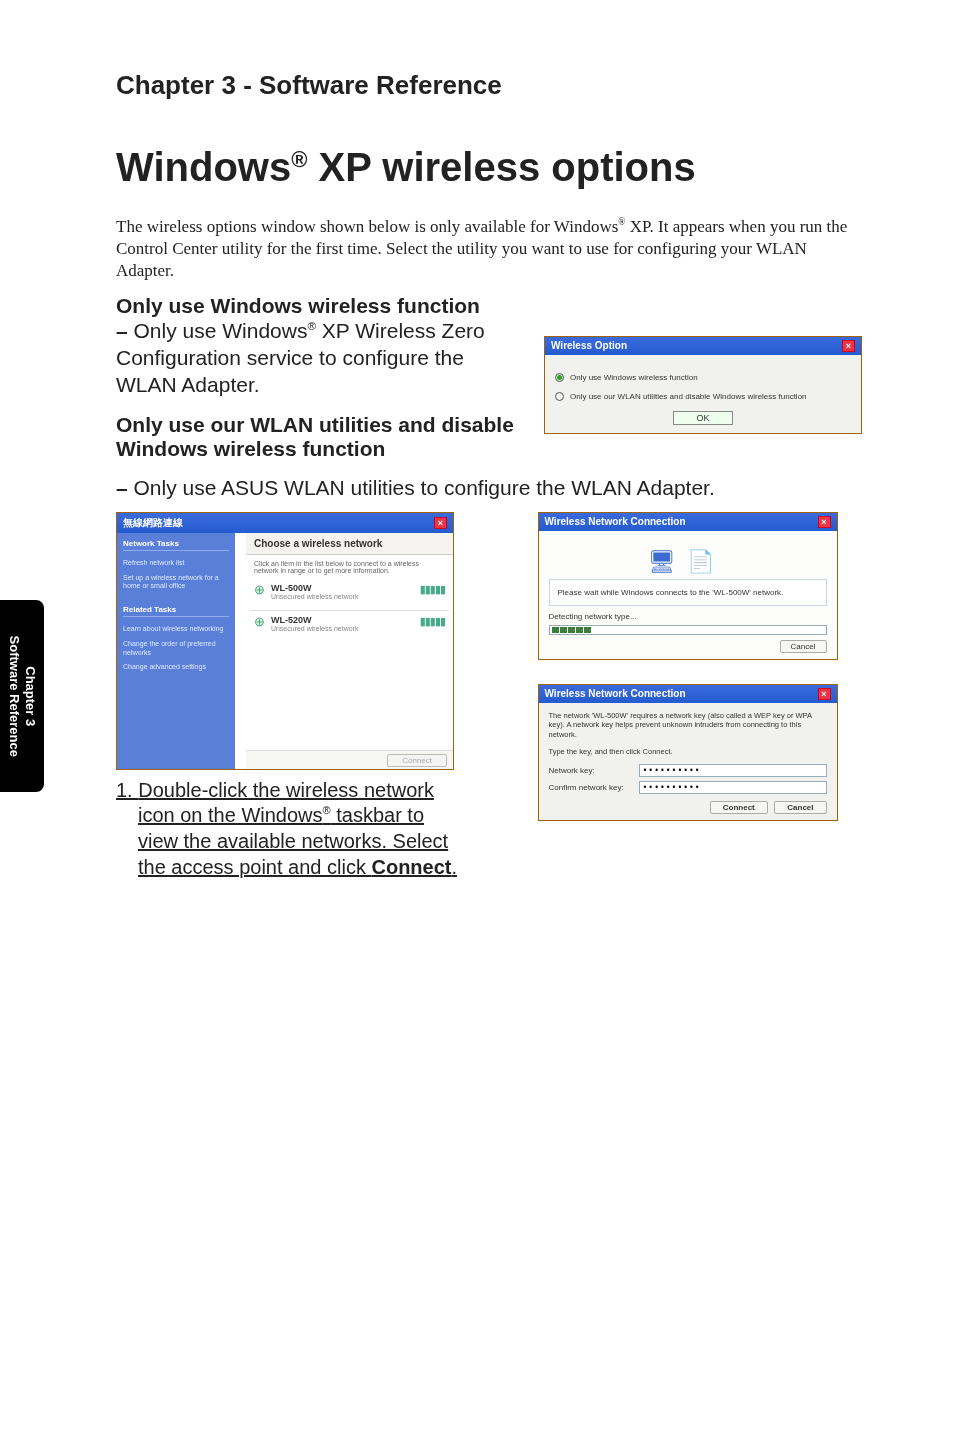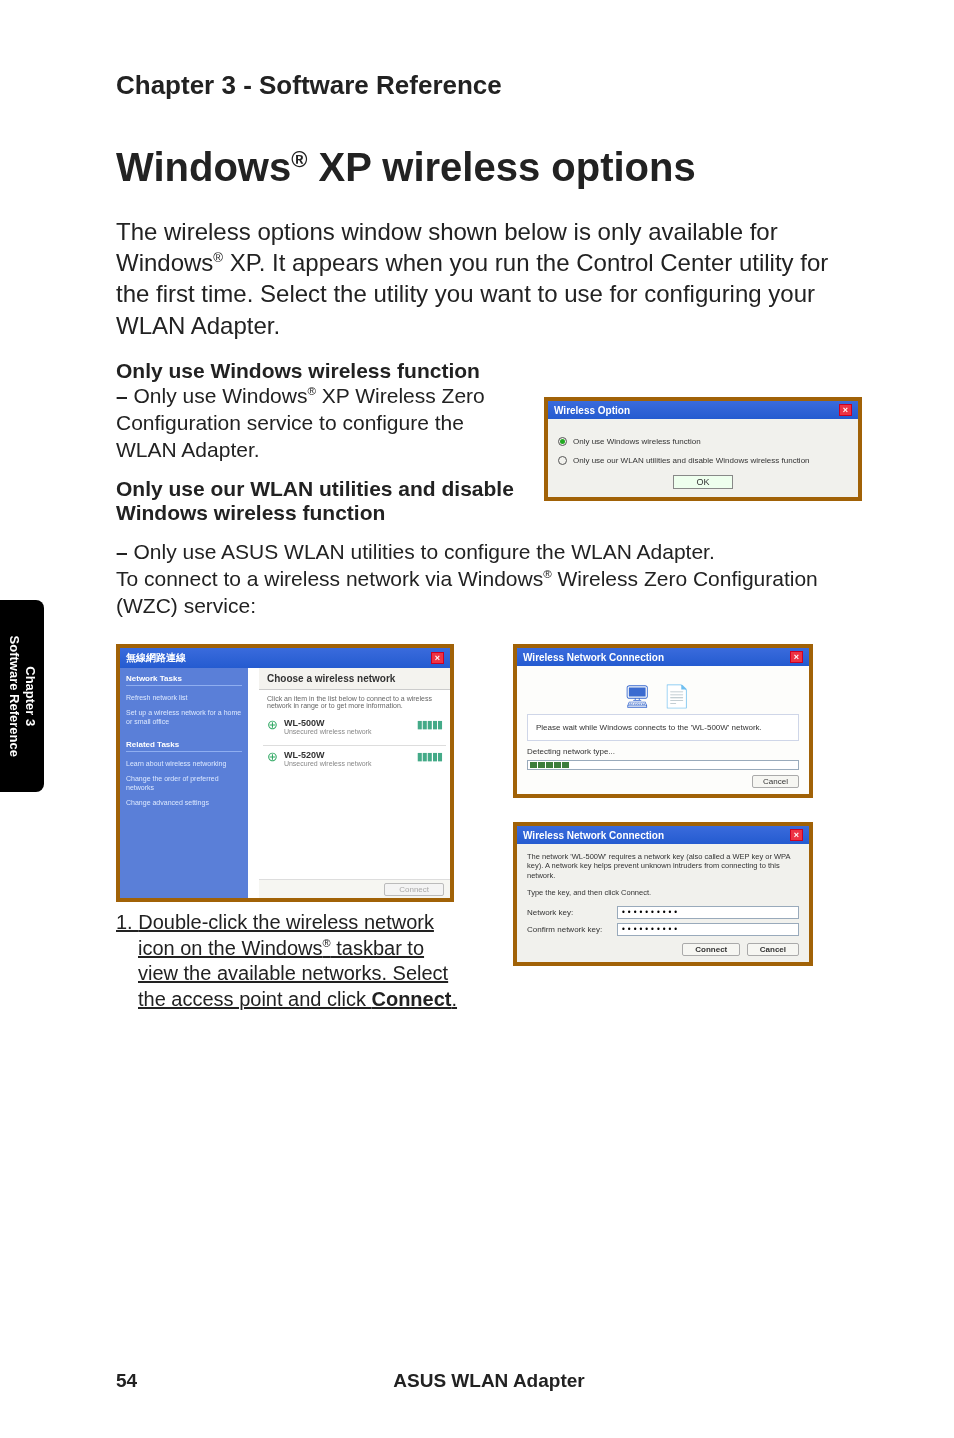--- a/index.html
+++ b/index.html
@@ -1,21 +1,21 @@
 <!DOCTYPE html>
 <html><head>
 <meta charset="utf-8">
 <style>
   * { box-sizing: border-box; margin: 0; padding: 0; }
   html, body { width: 954px; height: 1438px; background: #fff; font-family: Arial, Helvetica, sans-serif; color: #222; }
   .page { position: relative; width: 954px; height: 1438px; padding: 70px 92px 50px 116px; }
   .chapter-header { font-size: 26px; font-weight: bold; margin-bottom: 44px; }
   .main-title { font-size: 40px; font-weight: bold; margin-bottom: 26px; }
   .sup { font-size: 0.55em; vertical-align: super; }
-  .intro { font-size: 24px; line-height: 1.3; margin-bottom: 18px; }
+  .intro { font-size: 17px; line-height: 1.3; margin-bottom: 12px; font-family: Liberation Serif, serif; }
   .row { display: flex; gap: 18px; align-items: center; }
   .col-left { flex: 1; }
   .option-title { font-size: 21px; font-weight: bold; }
   .option-body { font-size: 21px; line-height: 1.28; }
   .option-block { margin-bottom: 14px; }
   .section-sub { font-size: 21px; font-weight: bold; margin-top: 34px; margin-bottom: 14px; }
   .body-text { font-size: 21px; line-height: 1.28; margin-bottom: 24px; }
   .two-col { display: flex; gap: 48px; margin-top: 10px; }
   .two-col > div { flex: 1; }
   .step { font-size: 20px; line-height: 1.28; margin-top: 8px; padding-left: 22px; text-indent: -22px; text-decoration: underline; }
@@ -24,38 +24,38 @@
   
   .side-tab { position: absolute; left: 0; top: 600px; width: 44px; height: 192px; background: #000; color: #fff; display: flex; align-items: center; justify-content: center; border-top-right-radius: 8px; border-bottom-right-radius: 8px; }
   .side-tab-inner { transform: rotate(90deg); white-space: nowrap; text-align: center; font-size: 13px; font-weight: bold; line-height: 1.25; }
 
   
   .footer { position: absolute; bottom: 46px; left: 116px; right: 92px; display: flex; align-items: center; }
   .footer .pg { width: 56px; font-size: 19px; font-weight: bold; }
   .footer .prod { flex: 1; text-align: center; font-size: 19px; font-weight: bold; }
 
   
-  .win { border: 4px solid #a16207; background: #f4f6fb; font-size: 9px; color: #333; }
+  .win { border: 1px solid #a16207; background: #f4f6fb; font-size: 9px; color: #333; }
   .titlebar { background: linear-gradient(#3a6bdc, #245bd0); color: #fff; padding: 3px 6px; font-weight: bold; display: flex; justify-content: space-between; align-items: center; font-size: 10px; }
   .closex { width: 13px; height: 12px; background: #e34; color: #fff; display: flex; align-items: center; justify-content: center; font-size: 9px; border: 1px solid #c02; }
   .win-body { padding: 8px 10px; background: #f1f1ed; }
 
   
   .dlg-wo { width: 318px; }
   .wo-desc { font-size: 8px; color: #333; margin-bottom: 10px; line-height: 1.2; }
   .wo-opt { display: flex; align-items: center; gap: 6px; font-size: 8px; margin: 10px 0; }
   .radio { width: 9px; height: 9px; border: 1px solid #555; border-radius: 50%; display: inline-flex; align-items: center; justify-content: center; }
   .radio.sel::after { content: ""; width: 5px; height: 5px; background: #2a2; border-radius: 50%; display: block; }
   .btnrow { text-align: center; margin-top: 8px; }
   .xpbtn { display: inline-block; padding: 1px 22px; border: 1px solid #888; background: #efe; font-size: 9px; border-radius: 0; }
 
   
   .dlg-wn { width: 338px; height: 258px; display: flex; flex-direction: column; }
   .dlg-wn-row { display: flex; flex: 1; min-height: 0; }
-  .wn-side { width: 128px; background: #5a7fd8; color: #e8f0ff; padding: 6px; font-size: 7px; display: flex; flex-direction: column; gap: 6px; }
+  .wn-side { width: 118px; background: #5a7fd8; color: #e8f0ff; padding: 6px; font-size: 7px; display: flex; flex-direction: column; gap: 6px; }
   .wn-side .sec { font-weight: bold; color: #fff; font-size: 8px; border-bottom: 1px solid #8faef0; padding-bottom: 2px; margin-bottom: 2px; }
   .wn-side .lnk { color: #dce8ff; line-height: 1.25; cursor: pointer; }
   .wn-main { flex: 1; background: #fff; display: flex; flex-direction: column; padding-left: 11px; }
   .wn-head { background: #f4f3ef; padding: 5px 8px; font-weight: bold; color: #333; font-size: 10px; border-bottom: 1px solid #ccc; }
   .wn-hint { font-size: 7px; color: #666; padding: 5px 8px; }
   .wn-list { flex: 1; padding: 0 4px; overflow: hidden; }
   .wn-item { border-top: 1px solid #ddd; padding: 4px 4px 10px 4px; display: flex; align-items: flex-start; gap: 6px; }
   .wn-item:first-child { border-top: none; }
   .wn-antenna { color: #3a6; font-size: 13px; line-height: 1; }
   .wn-nm { font-weight: bold; font-size: 9px; color: #333; }
@@ -77,21 +77,21 @@
 
   
   .dlg-key { width: 300px; }
   .key-desc { font-size: 7.5px; color: #333; margin-bottom: 8px; line-height: 1.25; }
   .key-row { display: flex; align-items: center; margin: 4px 0; font-size: 8px; }
   .key-row label { width: 90px; }
   .key-row input { flex: 1; border: 1px solid #9ab; font-size: 8px; padding: 1px 3px; font-family: monospace; letter-spacing: 1px; }
   .key-btns { text-align: right; margin-top: 8px; font-weight: bold; }
   .key-btns .btn { border: 1px solid #aaa; padding: 1px 12px; font-size: 8px; background: #f6f6f2; border-radius: 2px; margin-left: 4px; }
 
-  .img-col { display: flex; flex-direction: column; }
+  .img-col { display: flex; flex-direction: column; align-items: center; }
   .titlebar-cn { font-family: sans-serif; }
 </style>
 </head>
 <body>
 
 <div class="page">
 
   <div class="chapter-header">Chapter 3 - Software Reference</div>
 
   <h1 class="main-title">
@@ -134,23 +134,20 @@
         </div>
       </div>
     </div>
   </div>
 
   <p class="option-body">
     <b>– </b><span>Only use ASUS WLAN utilities to configure the WLAN Adapter.</span>
   </p>
 
 
-  <p class="body-text">
-    <span>To connect to a wireless network via Windows</span><span class="sup">®</span><span> Wireless Zero Configuration (WZC) service:</span>
-  </p>
 
   <div class="two-col">
 
     <div>
 
       <div class="win dlg-wn">
         <div class="titlebar titlebar-cn">
           <span>無線網路連線</span>
           <span class="closex">×</span>
         </div>
@@ -251,19 +248,14 @@
     </div>
   </div>
 
   <div class="side-tab">
     <div class="side-tab-inner">
       <span>Chapter 3</span><br>
       <span>Software Reference</span>
     </div>
   </div>
 
-  <div class="footer">
-    <div class="pg">54</div>
-    <div class="prod">ASUS WLAN Adapter</div>
-    <div style="width:56px;"></div>
-  </div>
 
 </div>
 
 </body></html>

